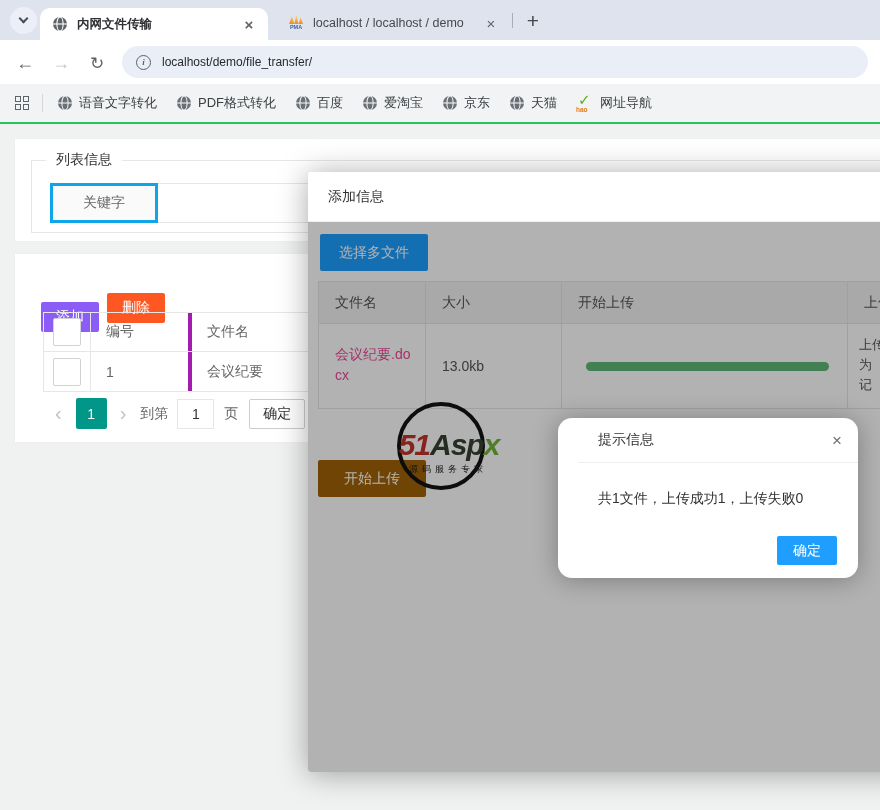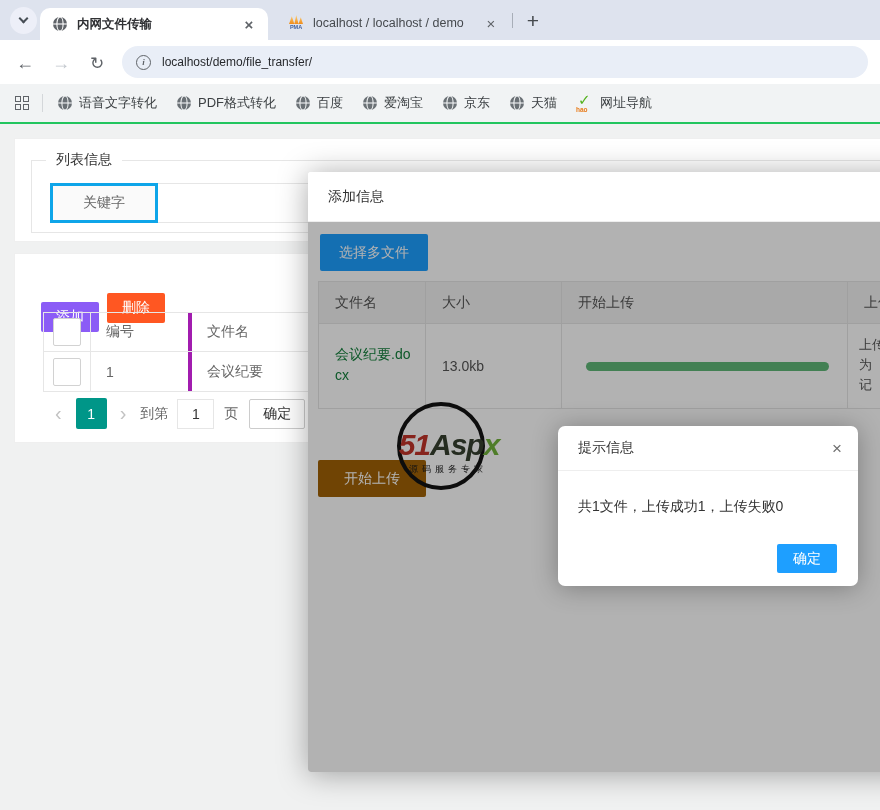--- a/index.html
+++ b/index.html
@@ -100,43 +100,43 @@
   .choose-btn { position:absolute; left:12px; top:12px; width:108px; height:37px; background:#1E9FFF;
                 color:#fff; font-size:14px; border:none; border-radius:2px; z-index:1; }
   .utable { position:absolute; left:10px; top:59px; width:600px; border:1px solid #e6e6e6; z-index:1; }
   .ut-head { display:flex; height:42px; background:#f2f2f2; border-bottom:1px solid #e6e6e6; }
   .ut-head > div { display:flex; align-items:center; padding-left:16px; font-size:14px; color:#555; }
   .ut-row { display:flex; min-height:84px; background:#fff; }
   .uc1 { width:107px; border-right:1px solid #e6e6e6; }
   .uc2 { width:136px; border-right:1px solid #e6e6e6; }
   .uc3 { width:286px; border-right:1px solid #e6e6e6; }
   .uc4 { flex:1; }
-  .ut-row .uc1 { padding:20px 14px 0 16px; font-size:14px; color:#15803d; line-height:21px; word-break:break-all; }
+  .ut-row .uc1 { padding:20px 14px 0 16px; font-size:14px; color:#ec4899; line-height:21px; word-break:break-all; }
   .ut-row .uc2 { display:flex; align-items:center; padding-left:16px; font-size:14px; color:#555; }
   .ut-row .uc3 { display:flex; align-items:center; padding:0 18px 0 24px; }
   .p-wrap { width:100%; }
   .p-bar { height:9px; border-radius:5px; background:#5FB878; }
   .ut-row .uc4 { padding:11px 0 0 11px; font-size:13px; color:#555; line-height:20px; }
   .ut-row .uc4 span { display:block; white-space:nowrap; }
   .start-btn { position:absolute; left:10px; top:238px; width:108px; height:37px; background:#a16207;
                color:#fff; font-size:14px; border:none; border-radius:2px; z-index:1; }
   .wm-circle { position:absolute; left:89px; top:180px; width:88px; height:88px; border:4px solid #131313;
                border-radius:50%; z-index:2; }
   .wm-brand { position:absolute; left:76px; top:206px; width:130px; text-align:center; font-size:30px;
               font-weight:bold; font-style:italic; letter-spacing:-1px; z-index:2; white-space:nowrap; }
   .w51 { color:#c2342a; }
   .wasp { color:#36402f;margin-top:40px; }
   .wx { color:#72b33c; }
   .wm-caption { position:absolute; left:84px; top:241px; width:112px; text-align:center; font-size:9px;
                 letter-spacing:4px; color:#1c1c1c; white-space:nowrap; z-index:2; }
   .shade { position:absolute; inset:0; background:rgba(0,0,0,0.30); z-index:3; }
 
   
-  .alert { position:absolute; left:250px; top:254px; width:300px; height:160px; background:#fff;
-           border-radius:7px; box-shadow:0 2px 26px rgba(0,0,0,.30); z-index:5; }
+  .alert { position:absolute; left:250px; top:246px; width:300px; height:160px; background:#fff;
+           border-radius:14px; box-shadow:0 2px 26px rgba(0,0,0,.30); z-index:5;padding-left:20px; }
   .a-header { height:45px; border-bottom:1px solid #eee; display:flex; align-items:center;
               padding:0 16px 0 20px; }
   .a-title { flex:1; font-size:14px; color:#333; }
   .a-close { font-size:17px; color:#6f6f6f; line-height:1; }
   .a-body { padding:27px 20px 0; font-size:14px; color:#333; }
   .a-ok { position:absolute; right:21px; bottom:13px; height:29px; padding:0 16px; background:#1E9FFF;
           color:#fff; border:none; border-radius:2px; font-size:14px; }
 </style>
 </head>
 <body>

